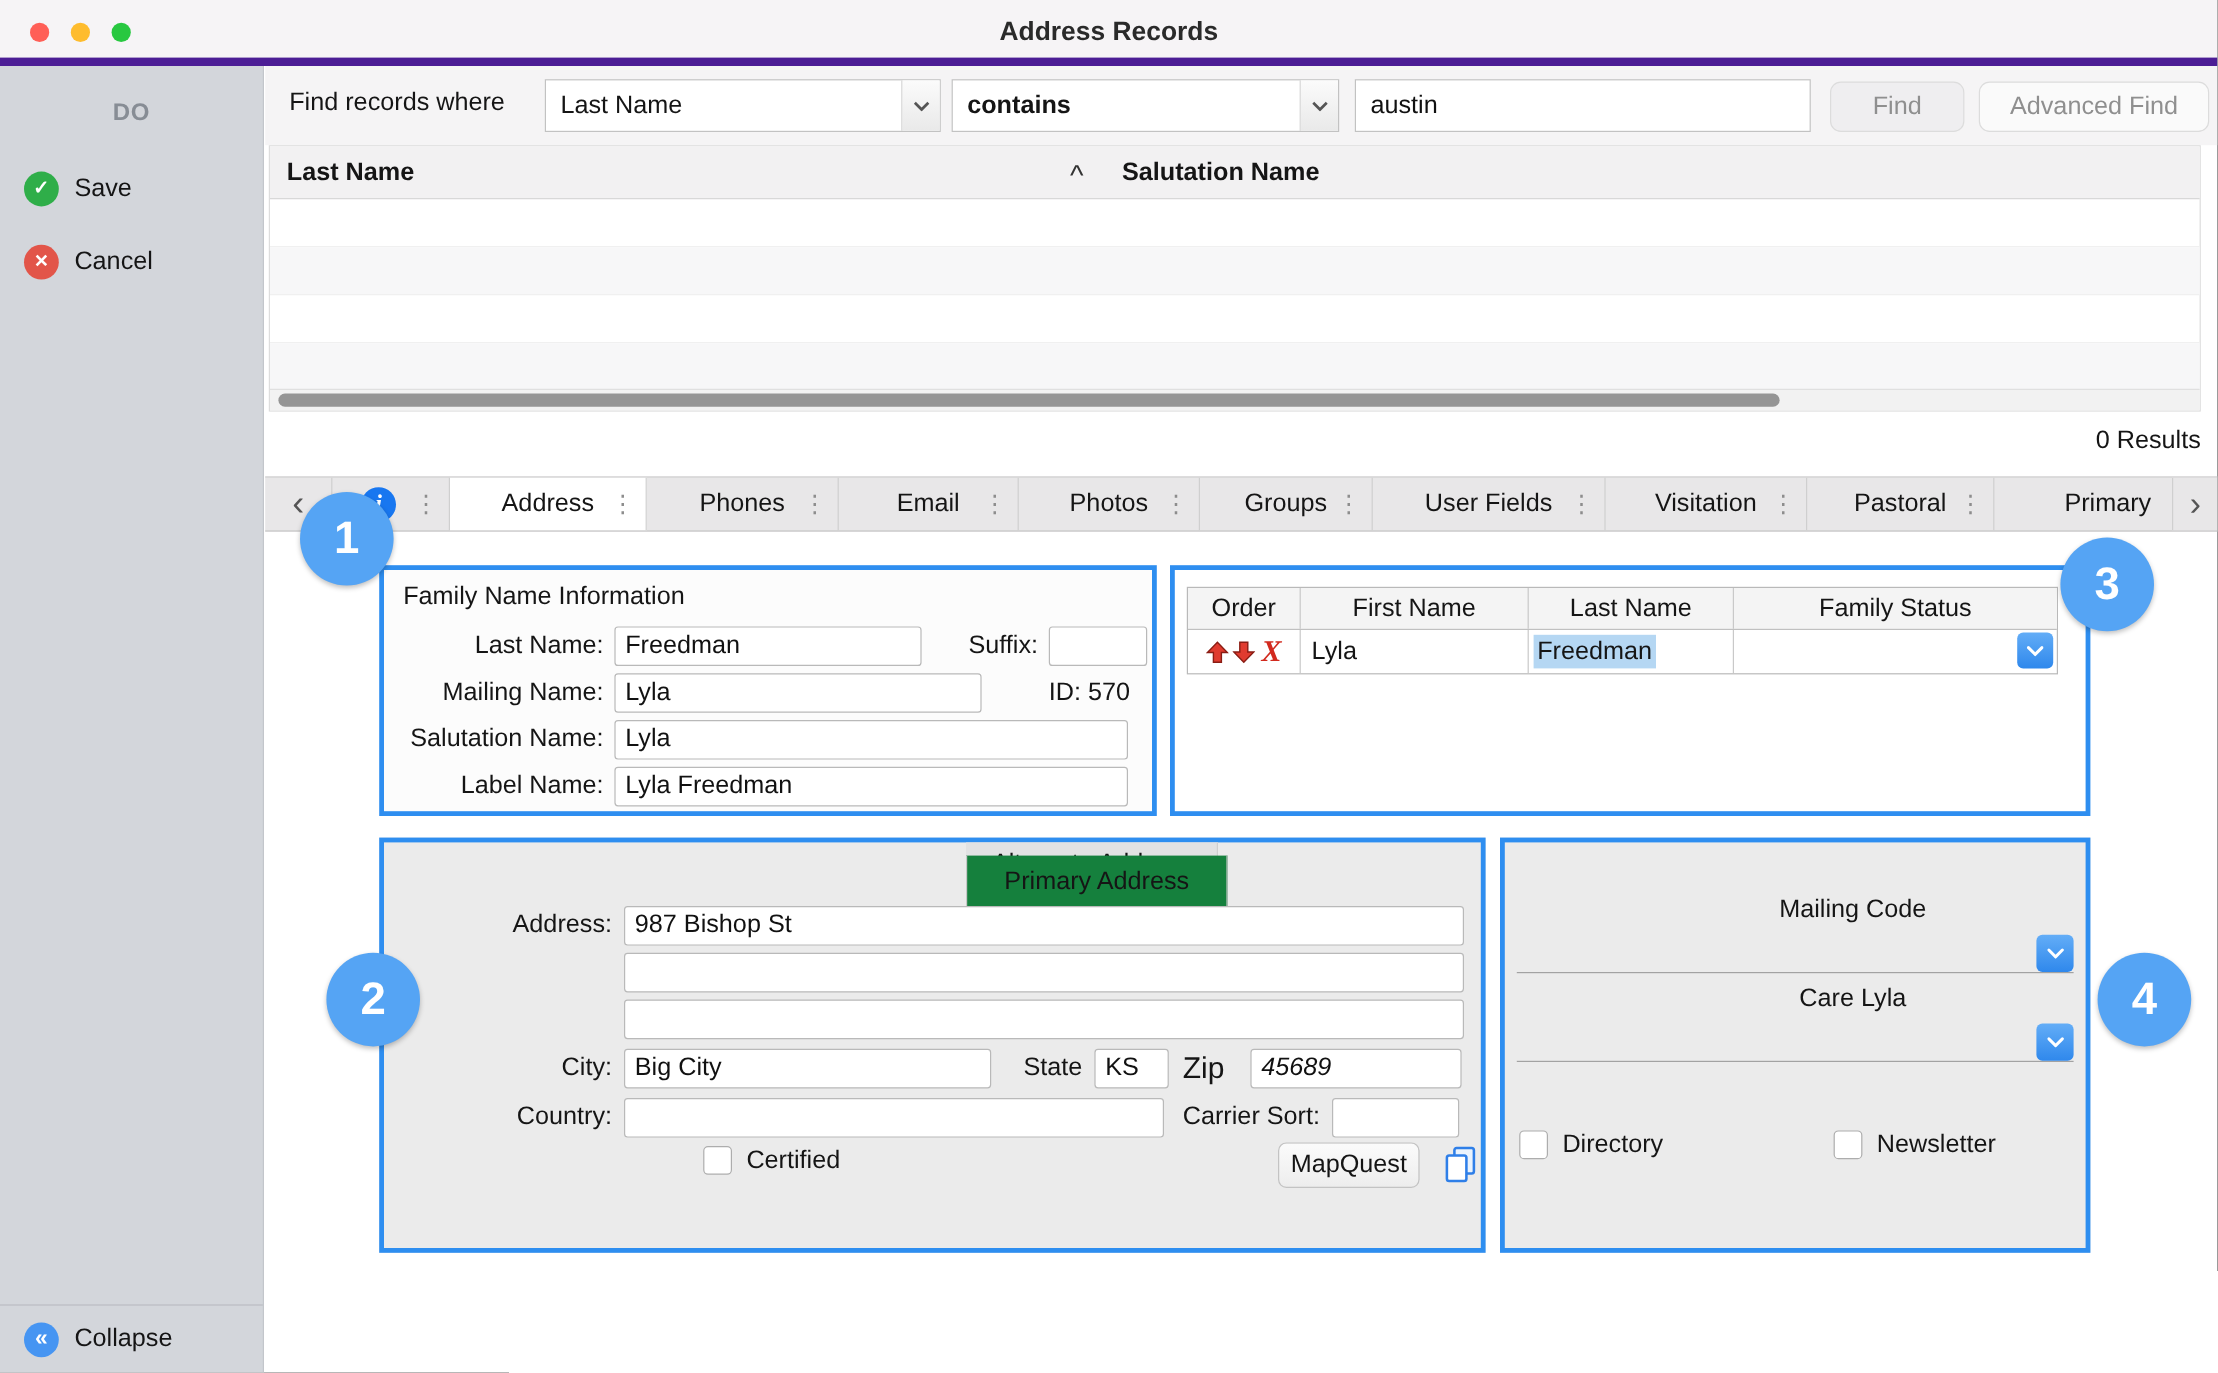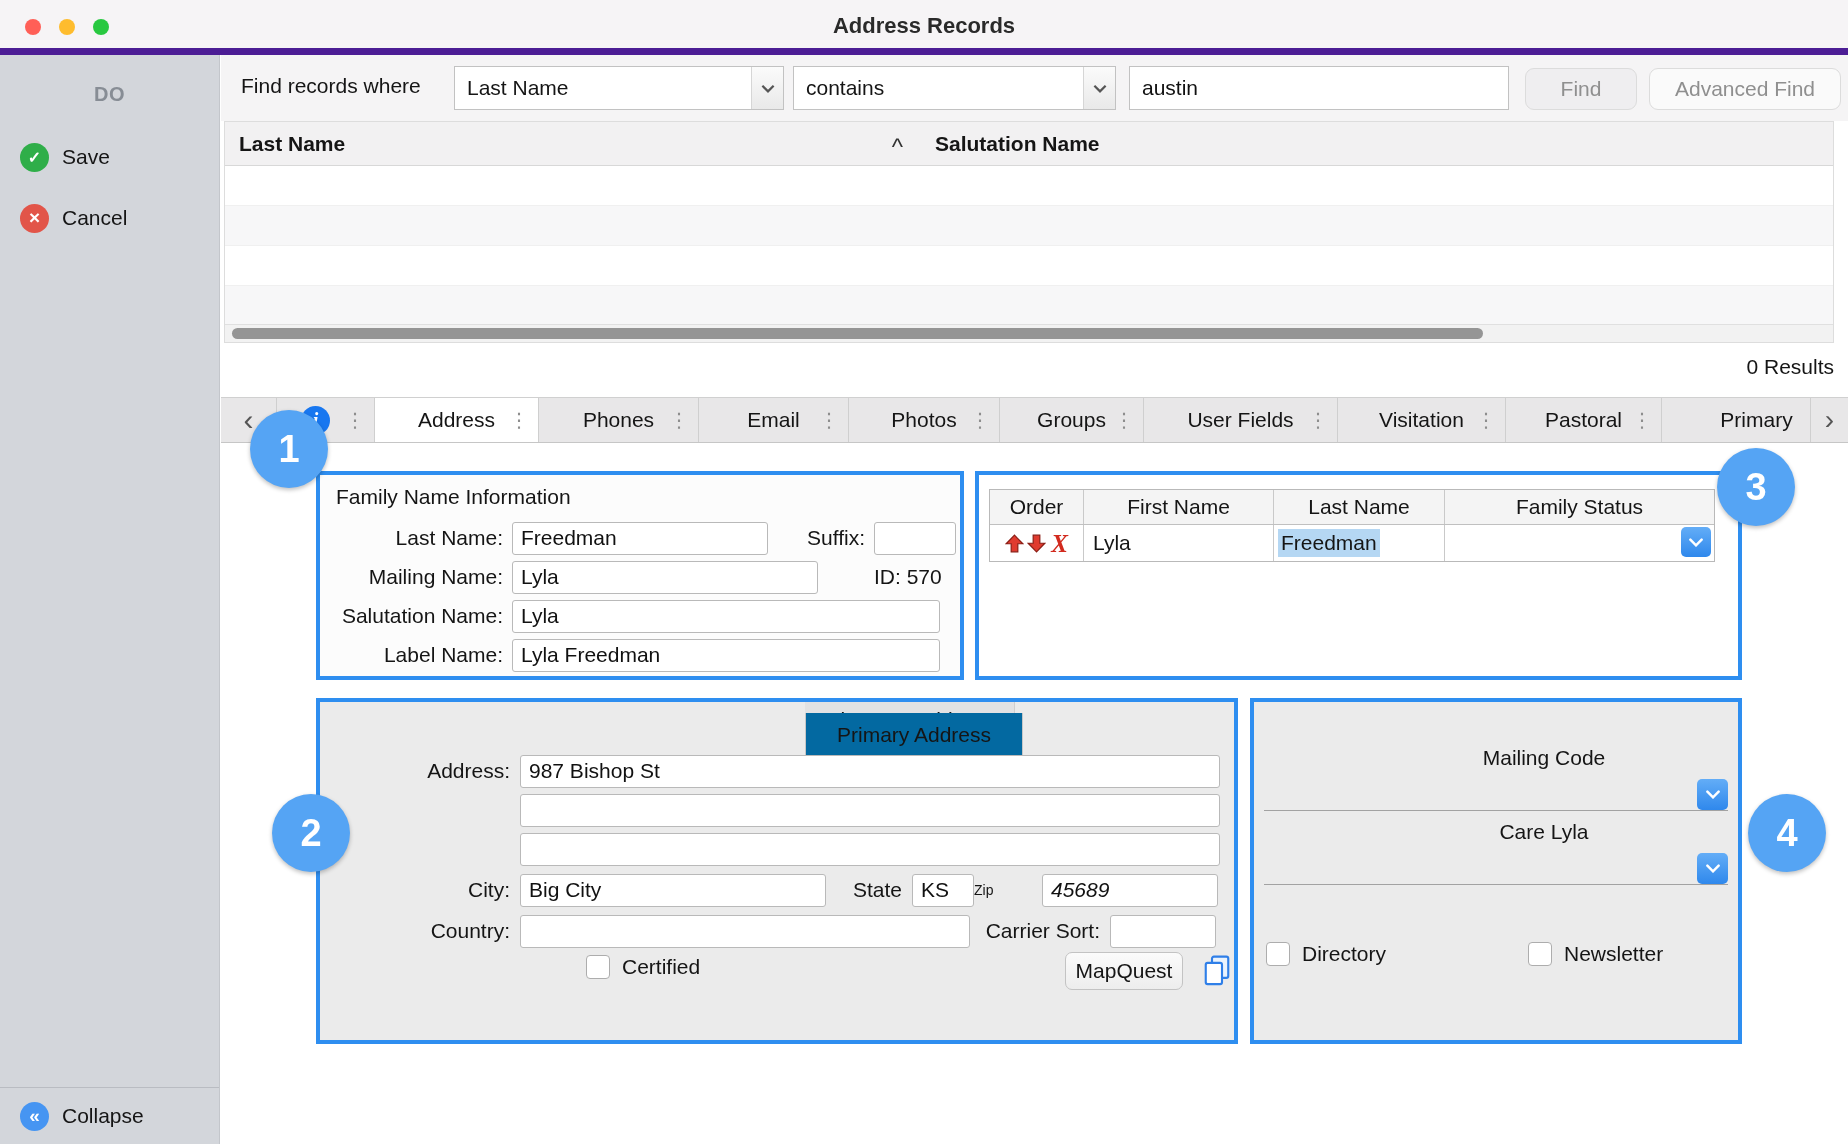--- a/index.html
+++ b/index.html
@@ -26,21 +26,21 @@
   .ci.blue{background:#4695f2;font-size:19px;}
   .sb-collapse{position:absolute;left:0;bottom:0;width:100%;height:57px;border-top:1px solid #b9bcc2;display:flex;align-items:center;gap:13px;padding-left:20px;font-size:21px;cursor:pointer;}
 
   
   .find-strip{position:absolute;left:221px;top:55px;width:1627px;height:66px;background:#f5f4f5;}
   .find-label{position:absolute;left:20px;top:19px;font-size:21px;}
   .sel{position:absolute;top:11px;height:44px;background:#fff;border:1px solid #c2c2c2;display:flex;cursor:pointer;}
   .sel .val{flex:1;display:flex;align-items:center;padding:0 12px;font-size:21px;overflow:hidden;white-space:nowrap;}
   .sel .dd{width:32px;border-left:1px solid #d6d6d6;background:linear-gradient(#fbfbfb,#e9e9e9);display:flex;align-items:center;justify-content:center;}
   .sel1{left:233px;width:330px;}
-  .sel2{left:572px;width:323px;}
+  .sel2{left:572px;width:323px;font-weight:bold;}
   .find-input{position:absolute;left:908px;top:11px;width:380px;height:44px;border:1px solid #c2c2c2;font-size:21px;padding:0 12px;font-family:inherit;color:#111;background:#fff;outline:none;}
   .btn{position:absolute;top:13px;height:42px;border-radius:9px;border:1px solid #dcdcdc;background:#f3f2f3;color:#8f8f8f;font-size:21px;font-family:inherit;cursor:pointer;}
   .btn.find{left:1304px;width:112px;background:#efeef0;}
   .btn.adv{left:1428px;width:192px;background:#fafafa;}
 
   
   .rtable{position:absolute;left:224px;top:121px;width:1610px;height:222px;border:1px solid #dddddd;background:#fff;}
   .rhead{display:flex;height:44px;background:#f2f1f2;border-bottom:1px solid #d8d8d8;}
   .rhc{position:relative;display:flex;align-items:center;padding-left:14px;font-weight:bold;font-size:21px;}
   .rhc.c1{width:696px;}
@@ -91,27 +91,27 @@
   .mcell.order{justify-content:center;gap:3px;}
   .ordicon{display:flex;align-items:center;cursor:pointer;}
   .delx{font-family:"Liberation Serif",serif;font-style:italic;font-weight:bold;color:#d22a1e;font-size:25px;line-height:1;cursor:pointer;margin-left:2px;}
   .hl{background:#b5d7f3;padding:2px 3px;}
   .ddb{width:31px;height:31px;border-radius:5px;background:linear-gradient(#63adf7,#2f88ec);display:flex;align-items:center;justify-content:center;cursor:pointer;flex:none;}
   .mcell .ddb{position:absolute;right:3px;top:2px;width:30px;height:30px;}
 
   
   .atabs{position:absolute;left:485px;top:0;display:flex;height:37px;}
   .atab{display:flex;align-items:center;justify-content:center;font-size:21px;cursor:pointer;}
-  .atab.sel{background:#0369a1;border:1px solid #c6c6c6;border-top:none;width:218px;}
+  .atab.sel{background:#15803d;border:1px solid #c6c6c6;border-top:none;width:218px;}
   .atab.unsel{background:#e2e2e3;border:1px solid #cfcfcf;border-top:none;border-left:none;width:210px;}
   .arow{position:absolute;left:0;width:100%;display:flex;align-items:center;height:34px;}
   .ar1{top:52px;} .ar2{top:91px;} .ar3{top:130px;} .ar4{top:171px;} .ar5{top:212px;} .ar6{top:248px;margin-left:48px;}
   .alabel{width:200px;text-align:right;padding-right:10px;font-size:21px;flex:none;}
   .slabel{width:86px;text-align:right;padding-right:10px;font-size:21px;flex:none;}
-  .zlabel{width:68px;text-align:left;padding-right:10px;font-size:14px;flex:none;}
+  .zlabel{width:68px;text-align:center;padding-right:10px;font-size:25px;flex:none;}
   .clabel2{width:140px;text-align:right;padding-right:10px;font-size:21px;flex:none;}
   .indent{width:200px;flex:none;}
   .cbox{width:24px;height:24px;background:#fff;border:1px solid #adadad;border-radius:4px;flex:none;cursor:pointer;}
   .cb-label{margin-left:12px;font-size:21px;}
   .mq-btn{position:absolute;left:745px;top:250px;width:118px;height:38px;border-radius:7px;border:1px solid #c3c3c3;background:linear-gradient(#fbfbfb,#ededed);font-size:21px;font-family:inherit;color:#151515;cursor:pointer;}
   .copy-ic{position:absolute;left:882px;top:252px;cursor:pointer;}
 
   
   .p4 .sec-label{position:absolute;width:100%;text-align:center;font-size:21px;}
   .sl1{top:44px;} .sl2{top:118px;}

